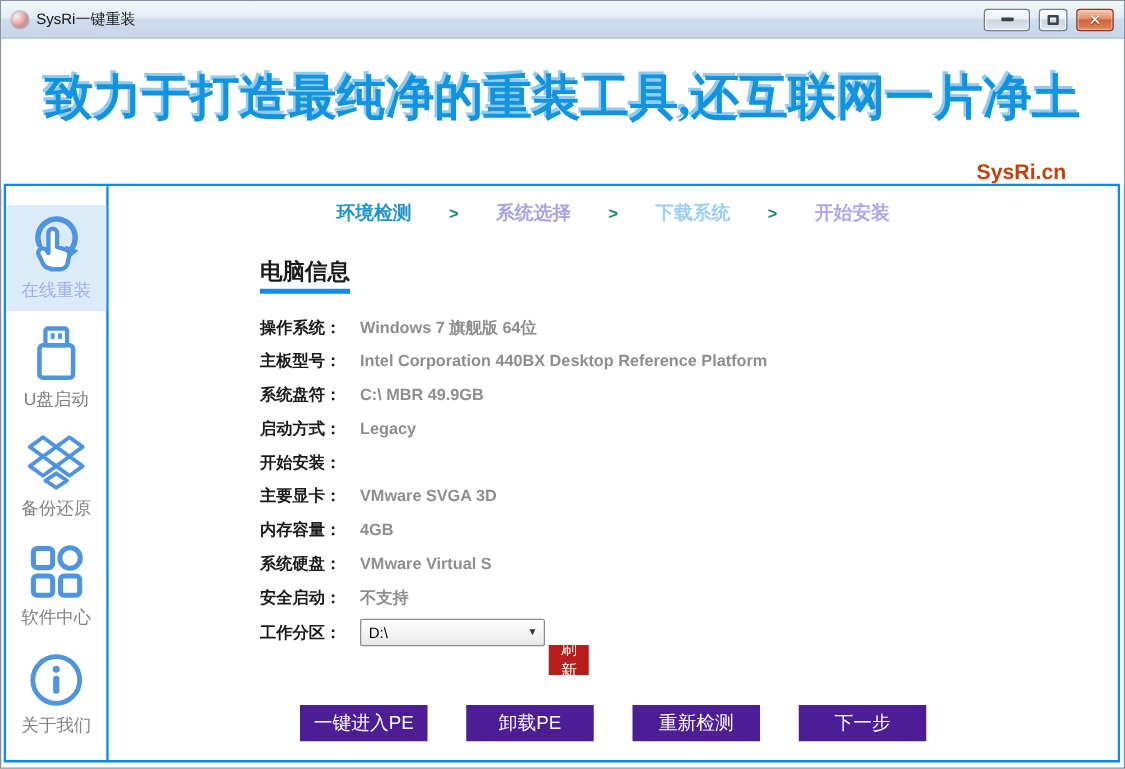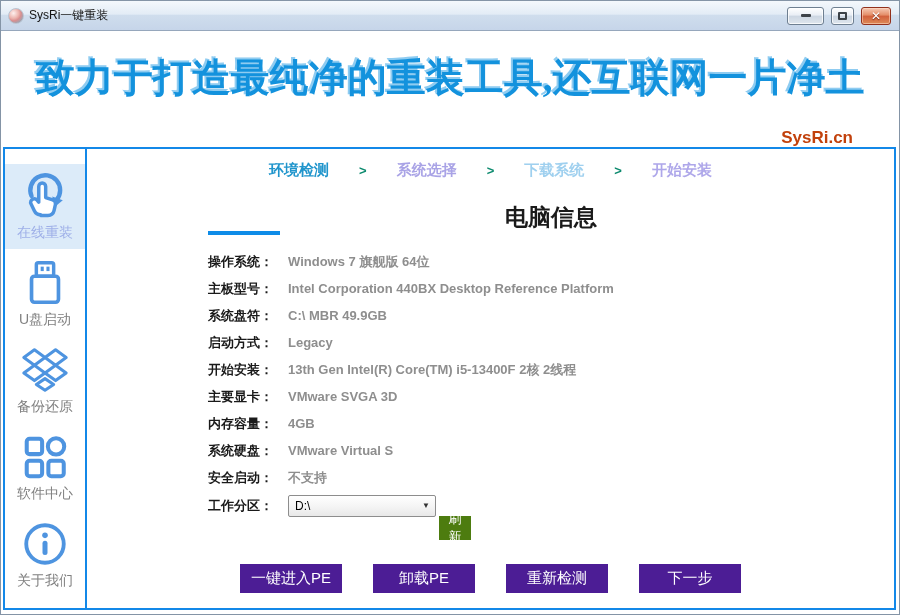--- a/index.html
+++ b/index.html
@@ -75,38 +75,38 @@
   .main{flex:1 1 auto;position:relative;background:#fff;overflow:hidden;}
   .steps{
     position:absolute;top:12px;left:0;right:0;
     display:flex;justify-content:center;align-items:center;gap:30px;
     font-size:15px;font-weight:bold;
   }
   .step{cursor:default;}
   .step-sep{color:#0c8a6e;font-size:13px;font-weight:bold;}
 
   .content{padding:58px 0 0 121px;}
-  .section-title{font-size:23px;font-weight:bold;color:#1a1a1a;line-height:20px;text-align:center;}
+  .section-title{font-size:18px;font-weight:bold;color:#1a1a1a;line-height:20px;}
   .title-underline{width:72px;height:4px;background:#0e8ce8;margin-top:4px;}
 
   .info{margin-top:13px;}
   .info-row{height:27px;display:flex;align-items:center;font-size:13px;font-weight:bold;}
   .info-label{color:#1a1a1a;width:80px;flex:0 0 auto;}
   .info-value{color:#8e8e8e;white-space:nowrap;}
 
   .partition-row{height:30px;display:flex;align-items:center;font-size:13px;font-weight:bold;}
   .combo{
     width:148px;height:22px;box-sizing:border-box;border:1px solid #8d8d8d;border-radius:2px;
     background:linear-gradient(#ffffff,#f4f4f4 55%,#e8e8e8);
     display:flex;align-items:center;padding:0 6px;cursor:pointer;position:relative;
     font-size:12px;font-weight:normal;color:#000;
   }
   .combo-arrow{position:absolute;right:5px;top:50%;transform:translateY(-58%);font-size:8px;color:#333;}
   .refresh-btn{
-    margin-left:3px;width:32px;height:24px;background:#4d7c0f;color:#fff;border:none;
+    margin-left:3px;width:32px;height:24px;background:#b91c1c;color:#fff;border:none;
     font-size:13px;display:flex;align-items:center;justify-content:center;cursor:pointer;
     font-family:inherit;
     margin-top:44px;
   }
 
   .actions{
     position:absolute;left:0;right:0;bottom:15px;
     display:flex;justify-content:center;gap:31px;
   }
   .action-btn{
@@ -227,21 +227,20 @@
             <div class="info-row">
               <span class="info-label">系统盘符：</span>
               <span class="info-value">C:\ MBR 49.9GB</span>
             </div>
             <div class="info-row">
               <span class="info-label">启动方式：</span>
               <span class="info-value">Legacy</span>
             </div>
             <div class="info-row">
               <span class="info-label">开始安装：</span>
-              <span class="info-value">13th Gen Intel(R) Core(TM) i5-13400F 2核 2线程</span>
             </div>
             <div class="info-row">
               <span class="info-label">主要显卡：</span>
               <span class="info-value">VMware SVGA 3D</span>
             </div>
             <div class="info-row">
               <span class="info-label">内存容量：</span>
               <span class="info-value">4GB</span>
             </div>
             <div class="info-row">

